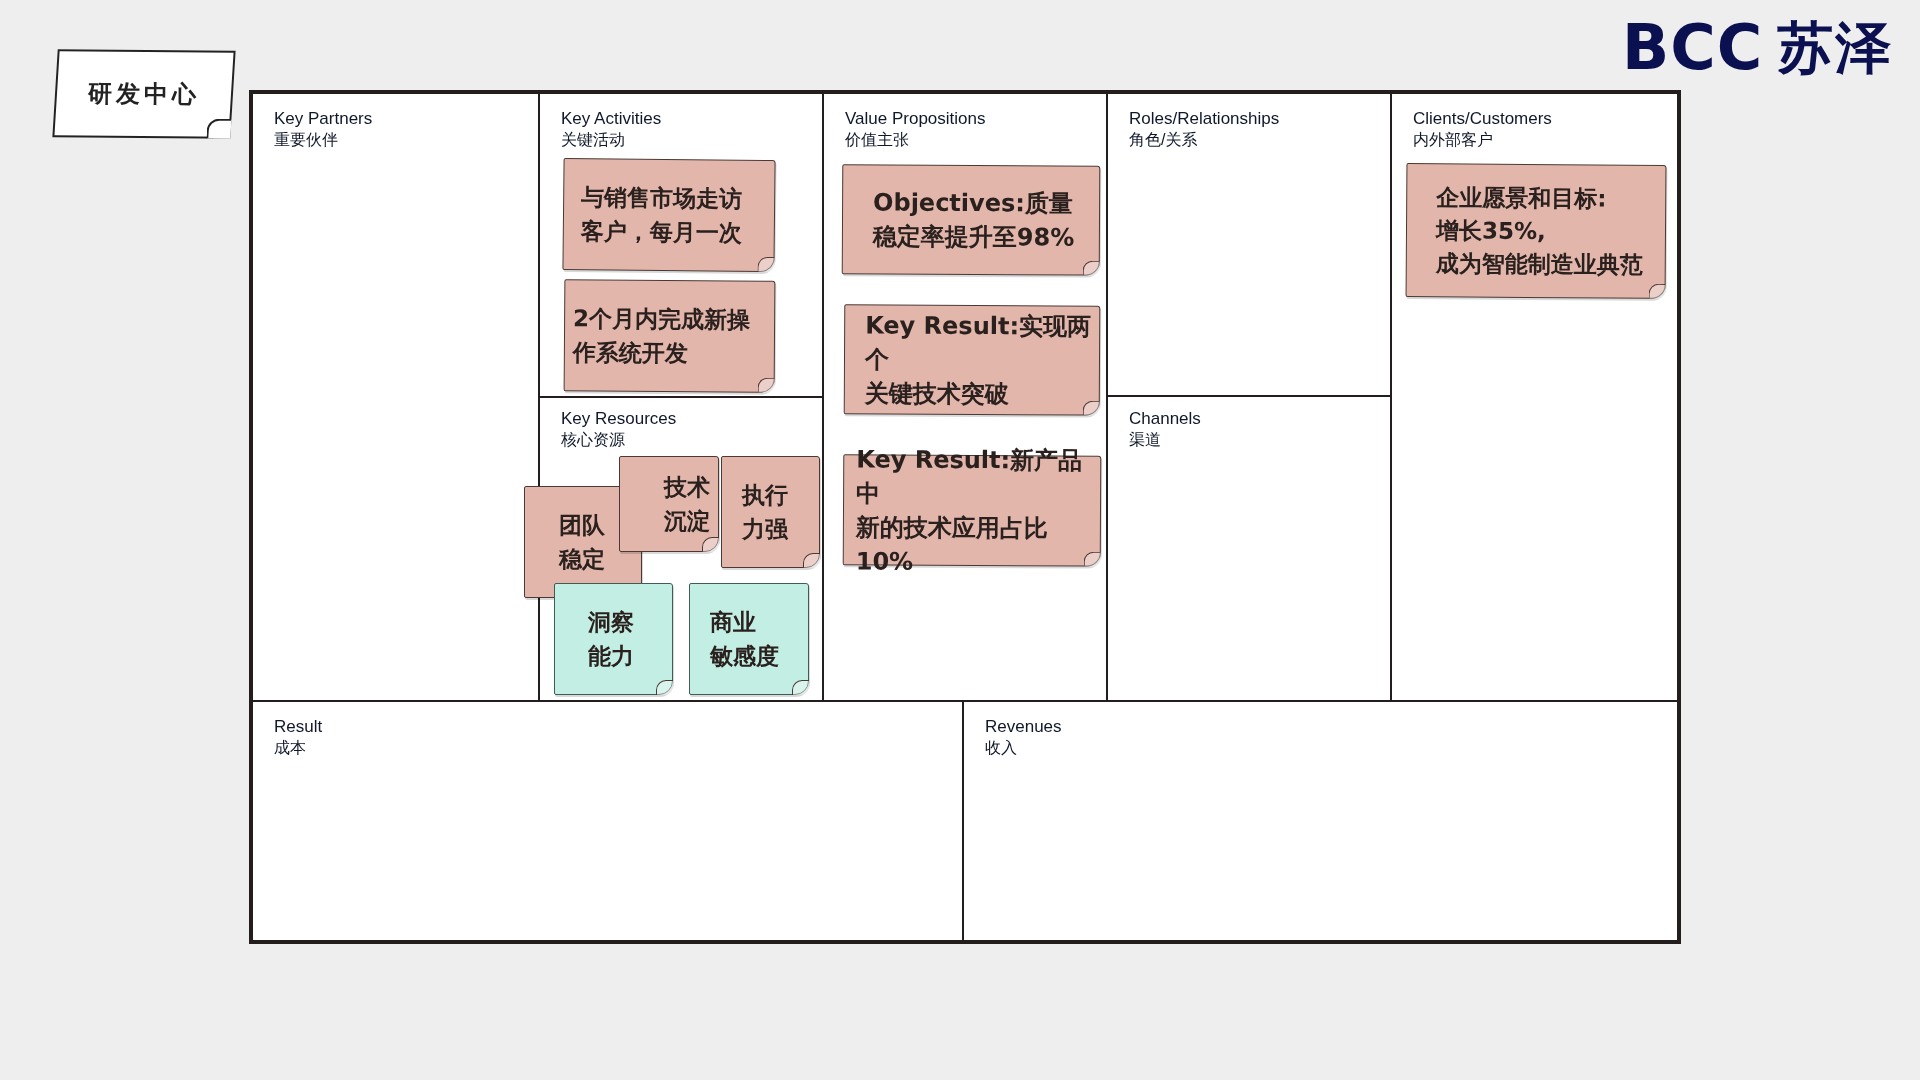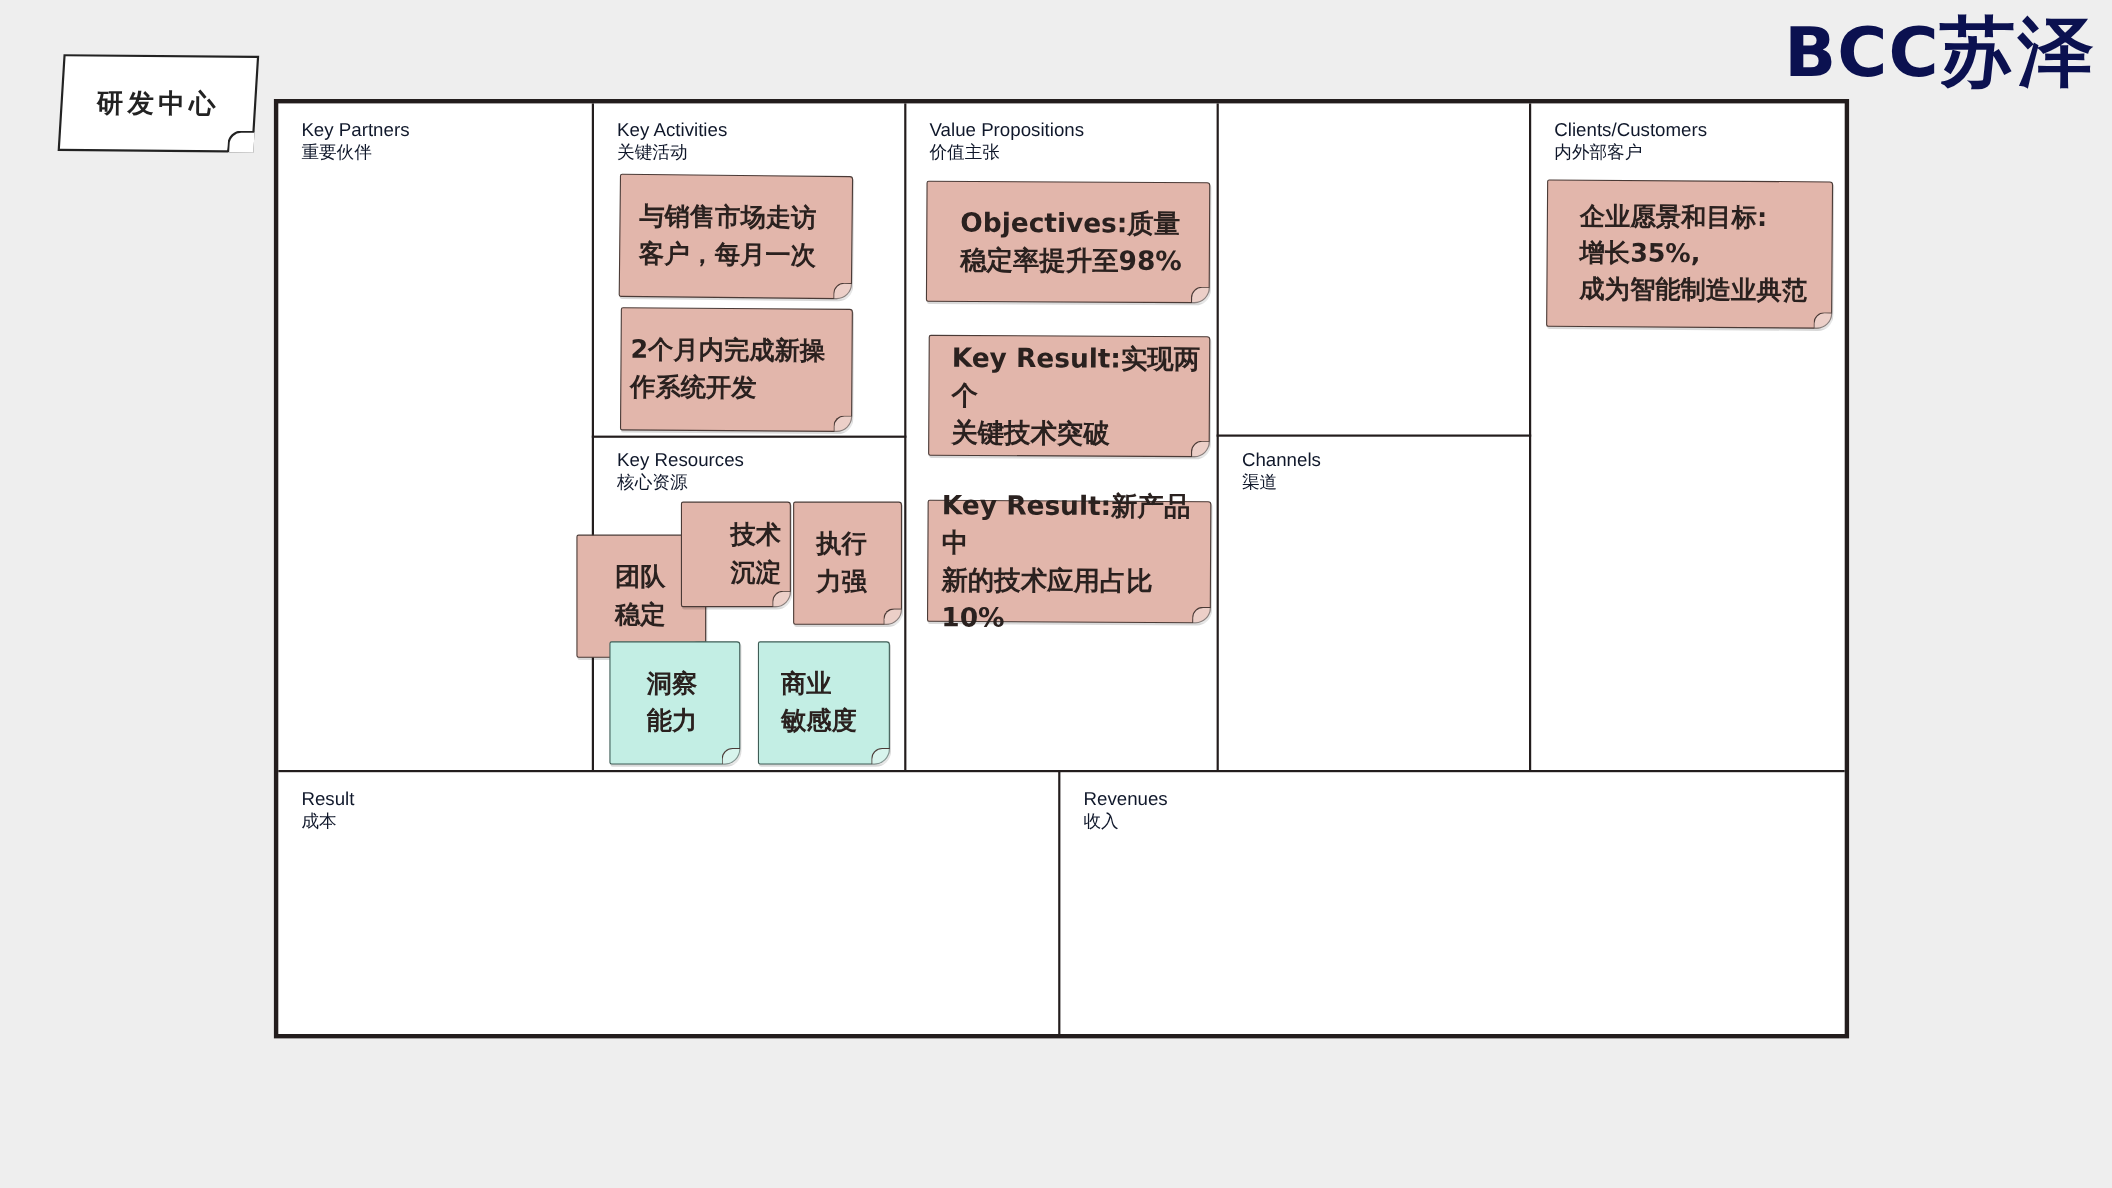--- a/index.html
+++ b/index.html
@@ -20,25 +20,25 @@
     transform:skewX(3deg);
     font-size:24px; font-weight:bold; letter-spacing:4px; color:#222;
   }
   .title-card .curl {
     position:absolute; right:-2px; bottom:-2px; width:22px; height:18px;
     border-left:2px solid #222; border-top:2px solid #222;
     border-top-left-radius:12px; background:#fff;
   }
   .logo {
     position:absolute; left:1622px; top:18px; height:60px;
-    display:flex; align-items:center; 
+    display:flex; align-items:center; gap:14px;
     color:#0b1150;
   }
   .logo .en { font-family:"DejaVu Sans",sans-serif; font-weight:bold; font-size:62px; letter-spacing:1px; line-height:1; }
-  .logo .cn { font-weight:bold; font-size:69px; line-height:1; letter-spacing:2px; }
+  .logo .cn { font-weight:bold; font-size:56px; line-height:1; letter-spacing:2px; }
 
   .canvas {
     position:absolute; left:249px; top:90px; width:1432px; height:854px;
     background:#fff; border:4px solid #231d1d; box-sizing:border-box;
   }
   .cell { position:absolute; box-sizing:border-box; }
   .vline { position:absolute; width:2px; background:#231d1d; }
   .hline { position:absolute; height:2px; background:#231d1d; }
   .label { position:absolute; font-size:17px; line-height:21px; color:#0f172a; font-family:"Liberation Sans",sans-serif; }
   .label .cn { display:block; font-size:16px; }
@@ -145,20 +145,26 @@
   </div>
   <div class="note pink" style="left:591px;top:211px;width:256px;height:110px;padding-left:20px;font-size:24px;line-height:34px;transform:rotate(0.3deg);">
     <span class="txt">Key Result:实现两个
 关键技术突破</span>
   </div>
   <div class="note pink" style="left:590px;top:361px;width:258px;height:111px;padding-left:12px;font-size:24px;line-height:34px;transform:rotate(0.3deg);">
     <span class="txt">Key Result:新产品中
 新的技术应用占比10%</span>
   </div>
 
+  <div class="cell" style="left:855px;top:0;width:282px;height:301px;">
+    <div class="label" style="left:21px;top:14px;">
+      <span>Roles/Relationships</span>
+      <span class="cn">角色/关系</span>
+    </div>
+  </div>
 
   <div class="cell" style="left:855px;top:303px;width:282px;height:303px;">
     <div class="label" style="left:21px;top:11px;">
       <span>Channels</span>
       <span class="cn">渠道</span>
     </div>
   </div>
 
   <div class="cell" style="left:1139px;top:0;width:285px;height:606px;">
     <div class="label" style="left:21px;top:14px;">

